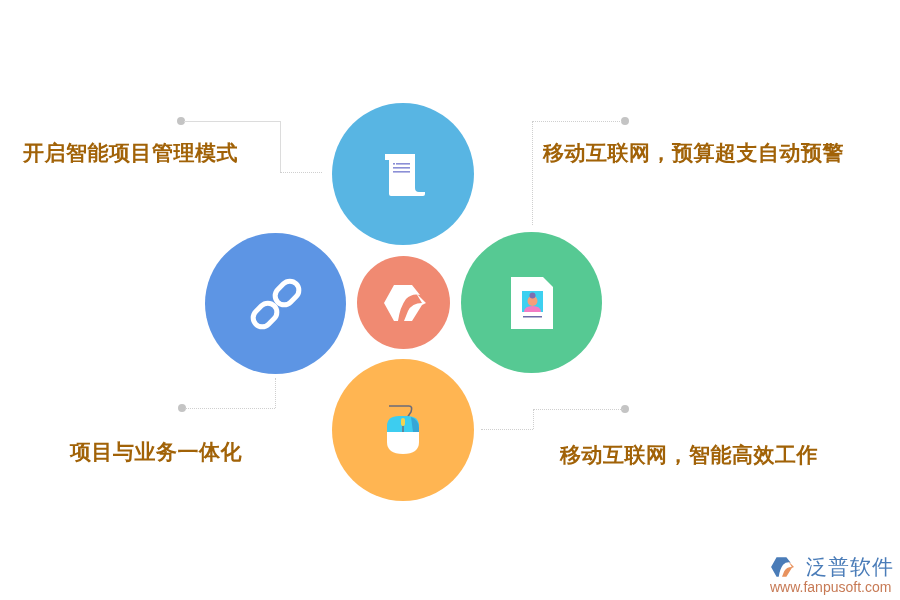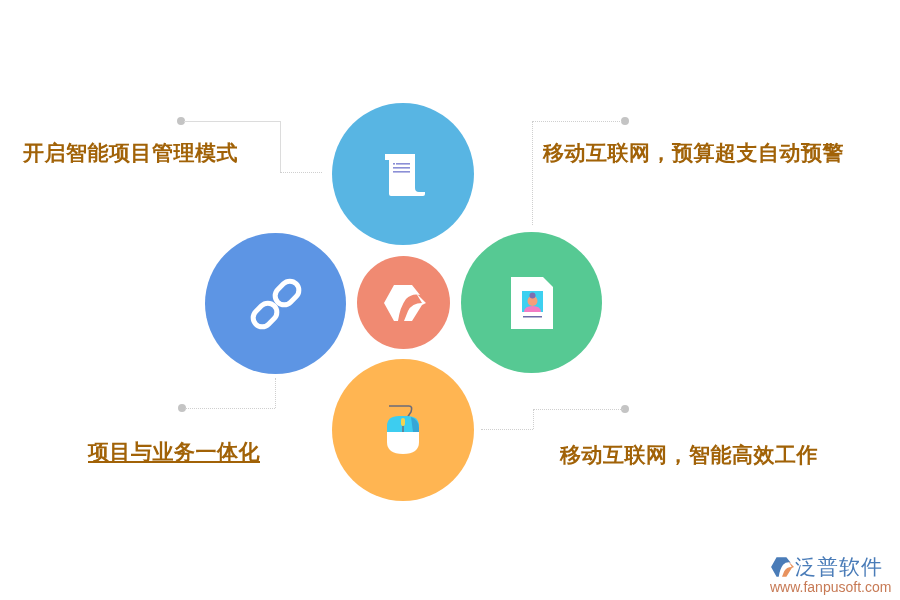--- a/index.html
+++ b/index.html
@@ -11,21 +11,21 @@
   .label {
     position: absolute; font-size: 21px; font-weight: bold; color: #a16207; white-space: nowrap; letter-spacing: 0.5px;
   }
   .dot { position: absolute; width: 8px; height: 8px; border-radius: 50%; background: #c4c4c4; }
   .hline { position: absolute; height: 0; border-top: 1.5px dotted #cfcfcf; }
   .vline { position: absolute; width: 0; border-left: 1.5px dotted #cfcfcf; }
   .hsolid { position: absolute; height: 0; border-top: 1px solid #dcdcdc; }
   .vsolid { position: absolute; width: 0; border-left: 1px solid #dcdcdc; }
   .logo { position: absolute; left: 770px; top: 553px; display: flex; flex-direction: column; align-items: flex-start; }
   .logo-row { display: flex; align-items: center; }
-  .logo-name { font-size: 21px; color: #4a7cb8; letter-spacing: 1px; margin-left: 1px; }
+  .logo-name { font-size: 21px; color: #4a7cb8; letter-spacing: 1px; margin-left: 12px; }
   .logo-url { font-family: Liberation Sans, sans-serif; font-size: 14px; color: #c77a55; margin-top: -2px; }
 </style>
 </head>
 <body>
 
 <div class="dot" style="left:177px;top:117px;"></div>
 <div class="hsolid" style="left:184px;top:121px;width:96px;"></div>
 <div class="vsolid" style="left:280px;top:121px;height:51px;"></div>
 <div class="hline" style="left:280px;top:172px;width:42px;"></div>
 
@@ -85,21 +85,21 @@
     <path d="M4 28 V22 Q4 12 16 12 H24 Q36 12 36 22 V28 Z" fill="#3dcdf0"></path>
     <path d="M28 13 Q36 16 36 24 V28 H30 Z" fill="#36a6d6"></path>
     <path d="M4 28 H36 V38 Q36 50 20 50 Q4 50 4 38 Z" fill="#ffffff"></path>
     <rect x="18" y="14" width="4" height="8" rx="2" fill="#f2d350"></rect>
     <line x1="20" y1="22" x2="20" y2="28" stroke="#6b6b7a" stroke-width="1.4"></line>
   </svg>
 </div>
 
 <div class="label" style="left:23px;top:139px;">开启智能项目管理模式</div>
 <div class="label" style="left:543px;top:139px;">移动互联网，预算超支自动预警</div>
-<div class="label" style="left:88px;top:438px;text-decoration:underline;">项目与业务一体化</div>
+<div class="label" style="left:70px;top:438px;">项目与业务一体化</div>
 <div class="label" style="left:560px;top:433px;margin-top:8px;">移动互联网，智能高效工作</div>
 
 <div class="logo">
   <div class="logo-row">
     <svg width="24" height="22" viewBox="0 0 44 40">
       <path d="M12 2 H30 L38 12 Q30 10 24 16 Q18 24 16 38 L12 38 L2 20 Z" fill="#4a7cb8"></path>
       <path d="M34 10 L40 20 Q30 20 26 28 L22 38 H30 L40 22 L44 20 Z" fill="#e8925e"></path>
     </svg>
     <span class="logo-name">泛普软件</span>
   </div>

